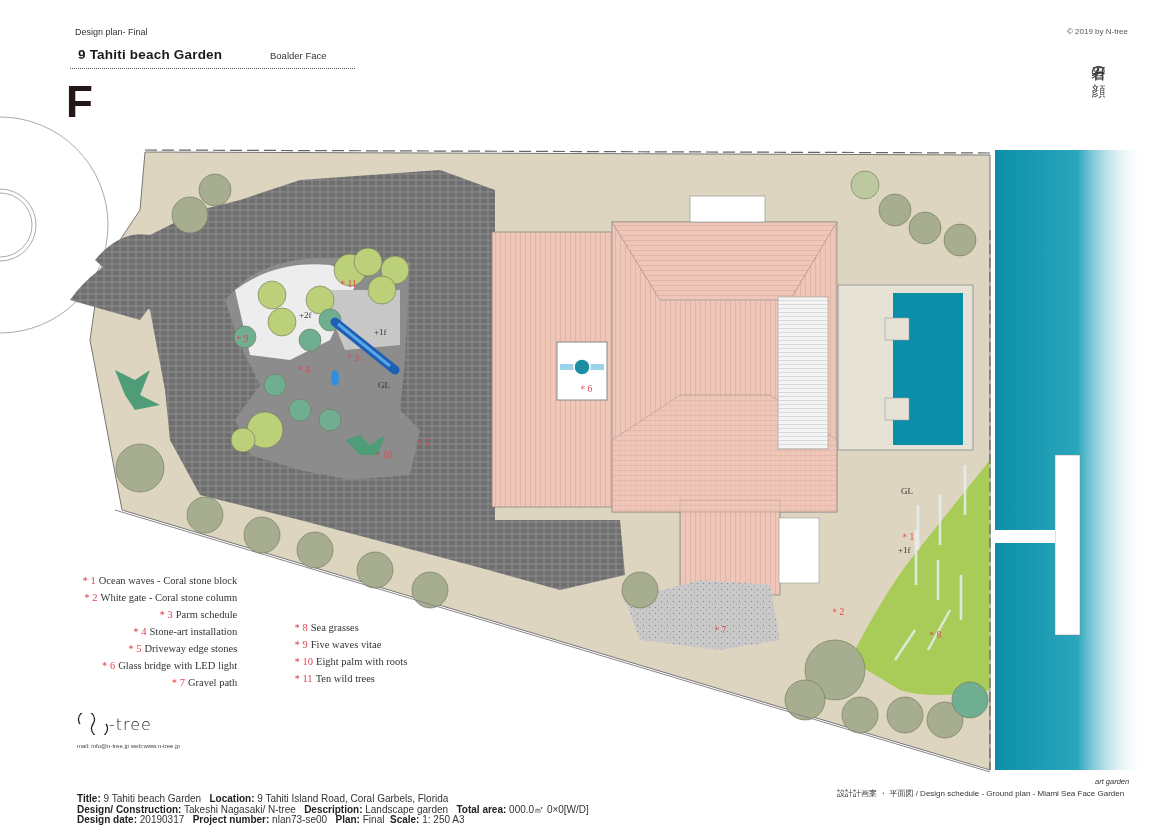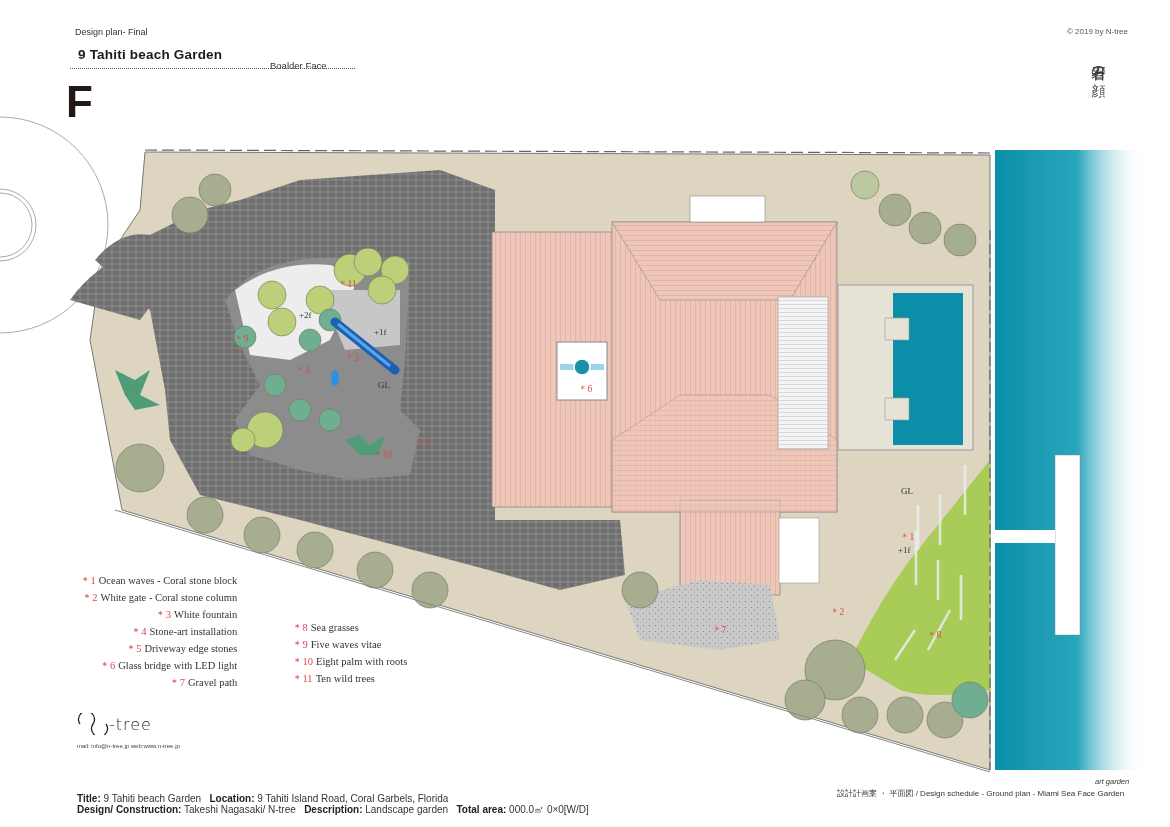--- a/index.html
+++ b/index.html
@@ -1,21 +1,21 @@
 <!DOCTYPE html>
 <html><head>
 <meta charset="utf-8">
 <style>
   html, body { margin:0; padding:0; background:#ffffff; }
   body { width:1170px; height:827px; position:relative; overflow:hidden;
          font-family:"Liberation Sans", sans-serif; color:#222; }
   .abs { position:absolute; }
   .hdr-small { left:75px; top:27px; font-size:9px; color:#333; }
   .hdr-title { left:78px; top:47px; font-size:13.5px; font-weight:bold; color:#1a1a1a; letter-spacing:0.2px; }
-  .hdr-sub { left:270px; top:50px; font-size:9.5px; color:#333;margin-top:10px; }
+  .hdr-sub { left:270px; top:50px; font-size:9.5px; color:#333; }
   .hdr-rule { left:70px; top:68px; width:285px; border-top:1px dotted #555; }
   .big-letter { left:66px; top:80px; font-size:44px; font-weight:bold; color:#231815; line-height:1; }
   .copyright { right:42px; top:27px; font-size:8px; color:#555; }
   .jp-vert { left:1091px; top:56px; width:16px; font-family:"DejaVu Serif", serif; font-size:14px; line-height:17px; color:#333; writing-mode:vertical-rl; }
   .plan { left:0; top:115px; width:1170px; height:680px; }
   .legend { font-family:"Liberation Serif", serif; font-size:10.5px; color:#333; }
   .legend .row { height:17px; white-space:nowrap; }
   .legend .mk { color:#e0444e; margin-right:3px; }
   .legend-a { left:80px; top:574px;text-align:right; }
   .legend-b { left:292px; top:621px; }
@@ -186,21 +186,21 @@
   <text class="plan-label" x="900" y="540">＊1</text>
   <text class="plan-dark" x="898" y="553">+1f</text>
   <text class="plan-label" x="830" y="615">＊2</text>
   <text class="plan-label" x="927" y="638">＊8</text>
   <text class="plan-label" x="712" y="633">＊7</text>
 </svg>
 
 <div class="abs legend legend-a">
   <div class="row"><span class="mk">＊1</span><span>Ocean waves - Coral stone block</span></div>
   <div class="row"><span class="mk">＊2</span><span>White gate - Coral stone column</span></div>
-  <div class="row"><span class="mk">＊3</span><span>White fountain</span></div>
+  <div class="row"><span class="mk">＊3</span><span>Parm schedule</span></div>
   <div class="row"><span class="mk">＊4</span><span>Stone-art installation</span></div>
   <div class="row"><span class="mk">＊5</span><span>Driveway edge stones</span></div>
   <div class="row"><span class="mk">＊6</span><span>Glass bridge with LED light</span></div>
   <div class="row"><span class="mk">＊7</span><span>Gravel path</span></div>
 </div>
 <div class="abs legend legend-b">
   <div class="row"><span class="mk">＊8</span><span>Sea grasses</span></div>
   <div class="row"><span class="mk">＊9</span><span>Five waves vitae</span></div>
   <div class="row"><span class="mk">＊10</span><span>Eight palm with roots</span></div>
   <div class="row"><span class="mk">＊11</span><span>Ten wild trees</span></div>
@@ -217,16 +217,22 @@
 <div class="abs info">
   <div>
     <b>Title:</b> <span>9 Tahiti beach Garden</span>&nbsp;&nbsp;
     <b>Location:</b> <span>9 Tahiti Island Road, Coral Garbels, Florida</span>
   </div>
   <div>
     <b>Design/ Construction:</b> <span>Takeshi Nagasaki/ N-tree</span>&nbsp;&nbsp;
     <b>Description:</b> <span>Landscape garden</span>&nbsp;&nbsp;
     <b>Total area:</b> <span>000.0㎡  0×0[W/D]</span>
   </div>
+  <div>
+    <b>Design date:</b> <span>20190317</span>&nbsp;&nbsp;
+    <b>Project number:</b> <span>nlan73-se00</span>&nbsp;&nbsp;
+    <b>Plan:</b> <span>Final</span>&nbsp;
+    <b>Scale:</b> <span>1: 250  A3</span>
+  </div>
 </div>
 
 <div class="abs footer-art">art garden</div>
 <div class="abs footer-line">設計計画案 ・ 平面図 / Design schedule - Ground plan - Miami Sea Face Garden</div>
 
 </body></html>

